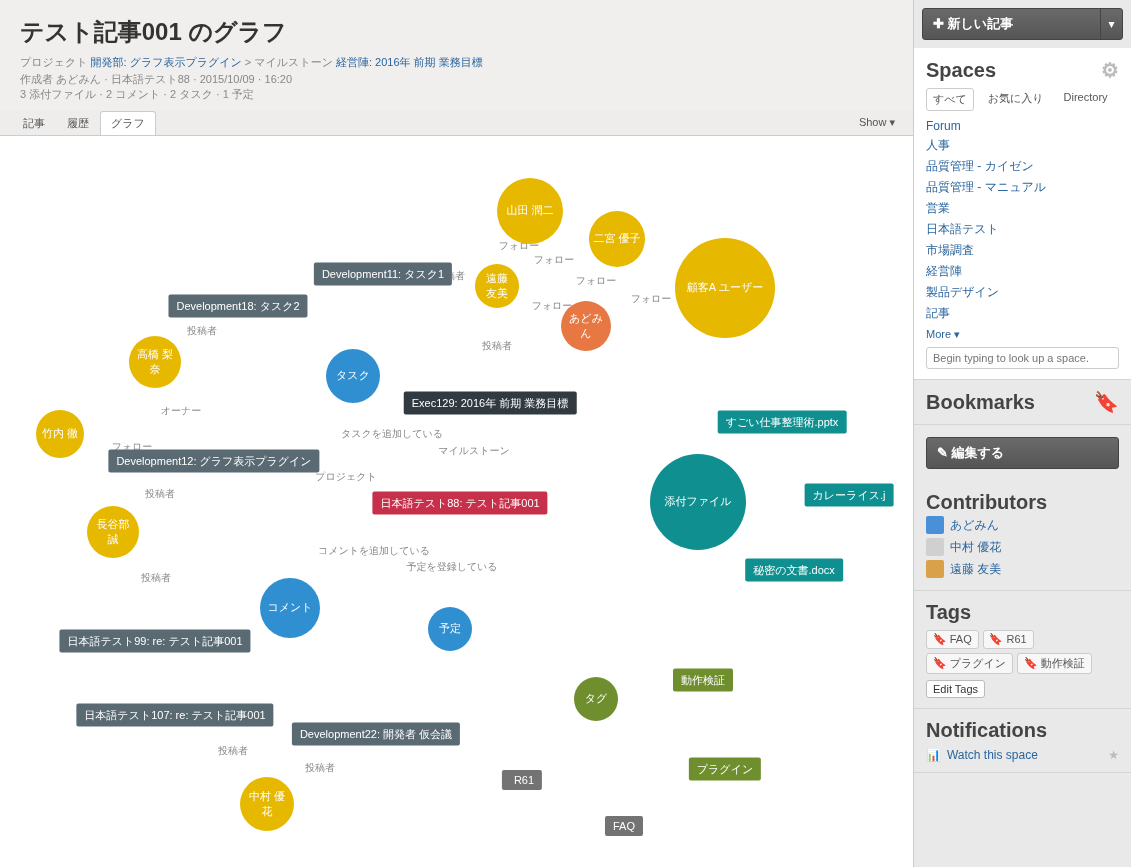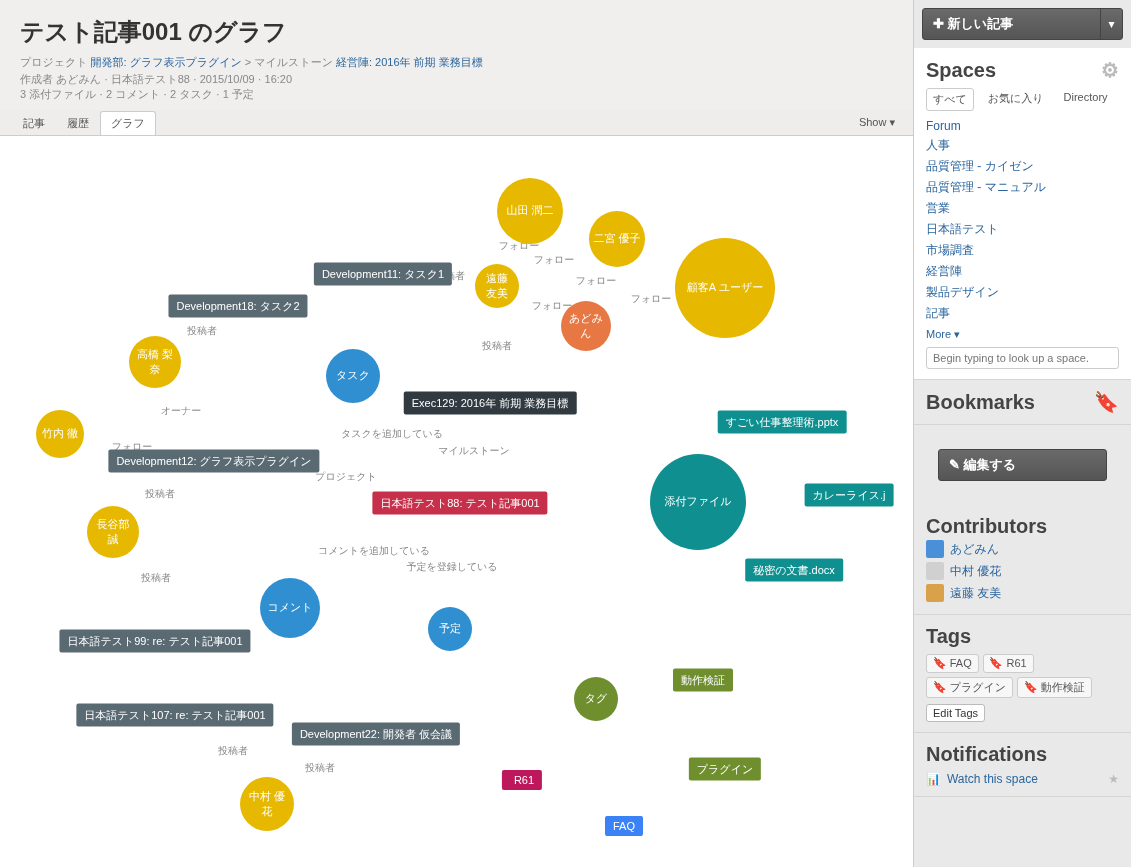--- a/index.html
+++ b/index.html
@@ -34,21 +34,21 @@
 .btn-new { display: flex; background: linear-gradient(#6a6a6a,#555); color: #fff; border: 1px solid #444; border-radius: 3px; margin: 8px; gap: 29px; }
 .btn-new .lbl { flex: 1; padding: 6px 10px; font-size: 13px; font-weight: 600; }
 .btn-new .dd { width: 22px; border-left: 1px solid #444; display: flex; align-items: center; justify-content: center; }
 .space-tabs { display: flex; gap: 8px; font-size: 11px; margin: 6px 0; }
 .space-tabs .st { padding: 3px 6px; cursor: pointer; color: #555; }
 .space-tabs .st.active { background: #fff; border: 1px solid #ccc; border-radius: 3px; }
 .space-list a { display: block; color: #2a659e; text-decoration: none; font-size: 12px; padding: 2px 0; }
 .more { color: #2a659e; font-size: 11px; cursor: pointer; margin-top: 4px; display: inline-block; }
 .search-space { width: 100%; margin-top: 6px; padding: 4px 6px; font-size: 11px; border: 1px solid #ccc; border-radius: 3px; }
 .bm-text { font-size: 11px; color: #666; line-height: 1.5; margin-top: 6px; }
-.btn-edit { display: block; background: linear-gradient(#6a6a6a,#555); color: #fff; border: 1px solid #444; border-radius: 3px; margin: 24px; padding: 6px 10px; font-size: 13px; font-weight: 600; }
+.btn-edit { display: block; background: linear-gradient(#6a6a6a,#555); color: #fff; border: 1px solid #444; border-radius: 3px; margin: 12px; padding: 6px 10px; font-size: 13px; font-weight: 600; }
 .contrib { display: flex; align-items: center; gap: 6px; padding: 2px 0; }
 .contrib .ava { width: 18px; height: 18px; border-radius: 2px; background: #ddd; }
 .contrib a { color: #2a659e; text-decoration: none; font-size: 12px; }
 .tags-wrap { display: flex; flex-wrap: wrap; gap: 4px; margin-top: 6px; }
 .tag { background: #f7f7f7; border: 1px solid #ccc; border-radius: 3px; padding: 2px 6px; font-size: 11px; color: #555; }
 .edit-tags { background: #fff; border: 1px solid #bbb; border-radius: 3px; padding: 2px 6px; font-size: 11px; cursor: pointer; margin-top: 6px; display: inline-block; }
 .watch { display: flex; align-items: center; gap: 6px; color: #2a659e; font-size: 12px; margin-top: 6px; cursor: pointer; }
 </style>
 </head>
 <body>
@@ -160,22 +160,22 @@
         <div class="node rect" style="left: 214px; top: 325px; background: rgb(90, 106, 114);">Development12: グラフ表示プラグイン</div>
         <div class="node rect" style="left: 490px; top: 267px; background: rgb(48, 58, 64);">Exec129: 2016年 前期 業務目標</div>
         <div class="node rect" style="left: 155px; top: 505px; background: rgb(90, 106, 114);">日本語テスト99: re: テスト記事001</div>
         <div class="node rect" style="left: 175px; top: 579px; background: rgb(90, 106, 114);">日本語テスト107: re: テスト記事001</div>
         <div class="node rect" style="left: 376px; top: 598px; background: rgb(90, 106, 114);">Development22: 開発者 仮会議</div>
         <div class="node rect" style="left: 782px; top: 286px; background: rgb(15, 143, 143);">すごい仕事整理術.pptx</div>
         <div class="node rect" style="left: 849px; top: 359px; background: rgb(15, 143, 143);">カレーライス.j</div>
         <div class="node rect" style="left: 794px; top: 434px; background: rgb(15, 143, 143);">秘密の文書.docx</div>
         <div class="node rect" style="left: 703px; top: 544px; background: rgb(111, 143, 47);">動作検証</div>
         <div class="node rect" style="left: 725px; top: 633px; background: rgb(111, 143, 47);">プラグイン</div>
-        <div class="node rect" style="left: 522px; top: 644px; background: #be185d; padding-left: 12px;">R61</div>
-        <div class="node rect" style="left: 624px; top: 690px; background: #3b82f6;">FAQ</div>
+        <div class="node rect" style="left: 522px; top: 644px; background: #737373; padding-left: 12px;">R61</div>
+        <div class="node rect" style="left: 624px; top: 690px; background: #737373;">FAQ</div>
       </div>
   </div>
 
   <div class="sidebar">
     <div class="btn-new">
       <span class="lbl">✚ <span>新しい記事</span></span>
       <span class="dd">▾</span>
     </div>
 
     <div class="side-sec white">

